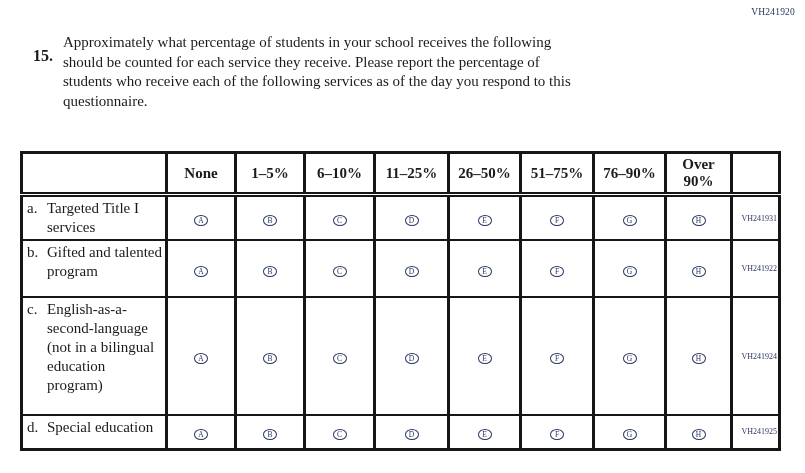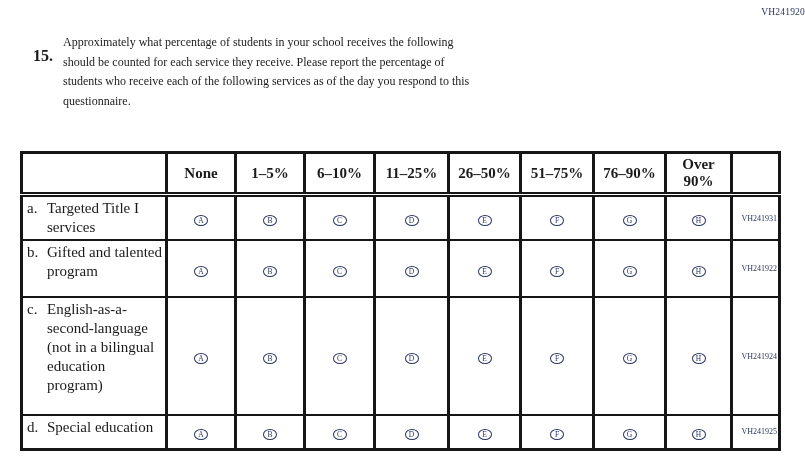--- a/index.html
+++ b/index.html
@@ -1,26 +1,26 @@
 <!DOCTYPE html>
 <html><head>
 <meta charset="utf-8">
 <style>
   html,body { margin:0; padding:0; }
   body {
     width:805px; height:473px; background:#ffffff; position:relative;
     font-family:"Liberation Serif", serif; color:#1b1b1b; overflow:hidden;
   }
   .page-code {
-    position:absolute; top:7px; right:0;
+    position:absolute; top:7px; right:10px;
     font-size:9.5px; letter-spacing:0.2px; color:#2a3560;
   }
   .question { position:absolute; left:33px; top:33px; width:700px; }
   .qnum { float:left; width:30px; font-weight:bold; font-size:16px; line-height:19.5px;margin-top:13px; }
-  .qtext { margin-left:30px; font-size:12px; line-height:19.5px; }
+  .qtext { margin-left:30px; font-size:15px; line-height:19.5px; }
   .qline b { font-weight:bold; }
 
   table.grid {
     position:absolute; left:20px; top:151px; width:758px;
     border-collapse:collapse; table-layout:fixed;
     border:3px solid #161616;
   }
   .grid th, .grid td {
     border:2px solid #161616;
     border-left-width:3px; border-right-width:3px;

